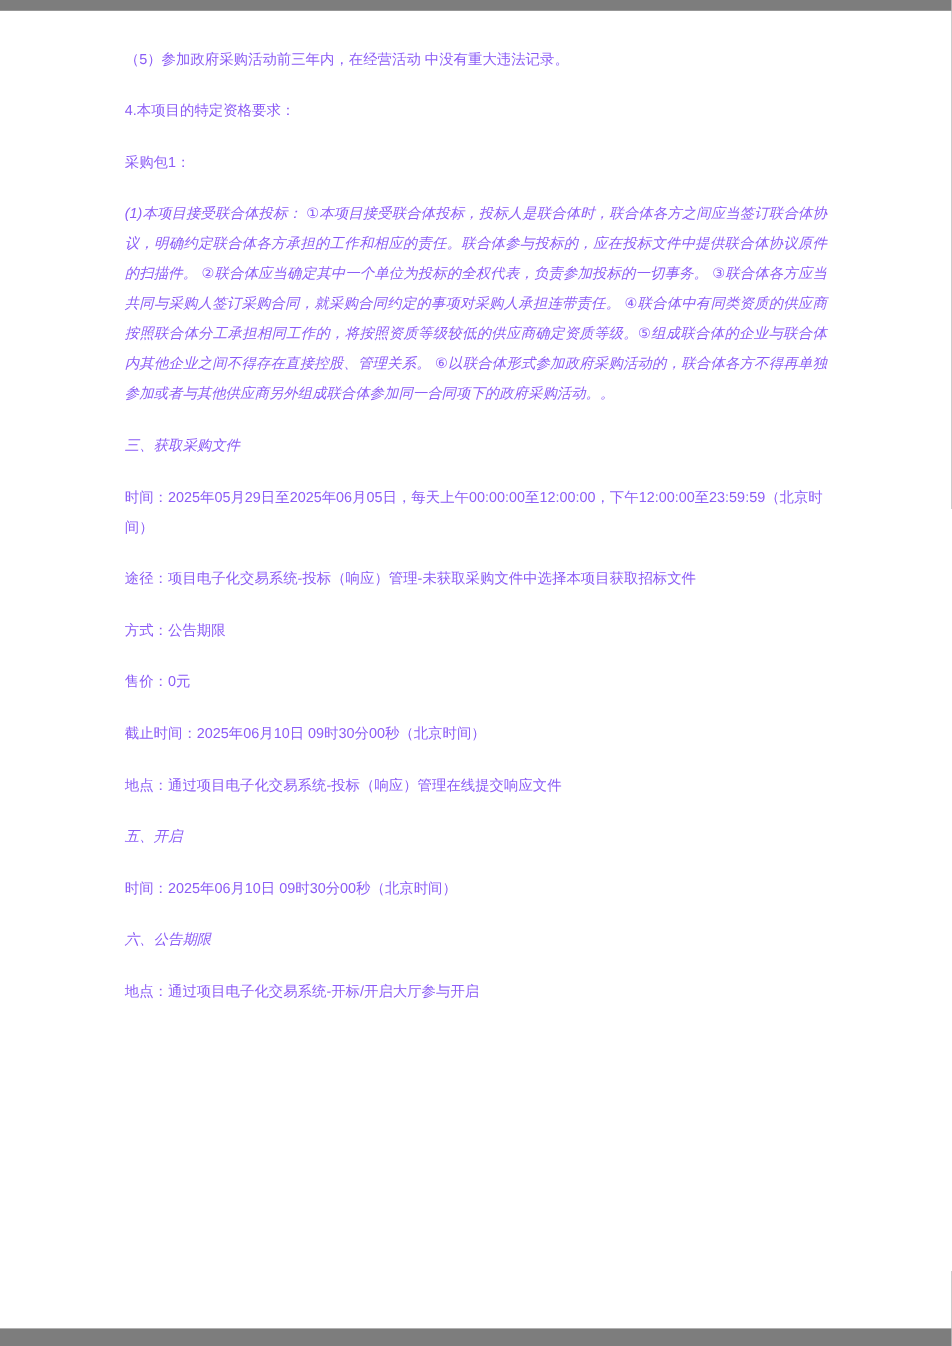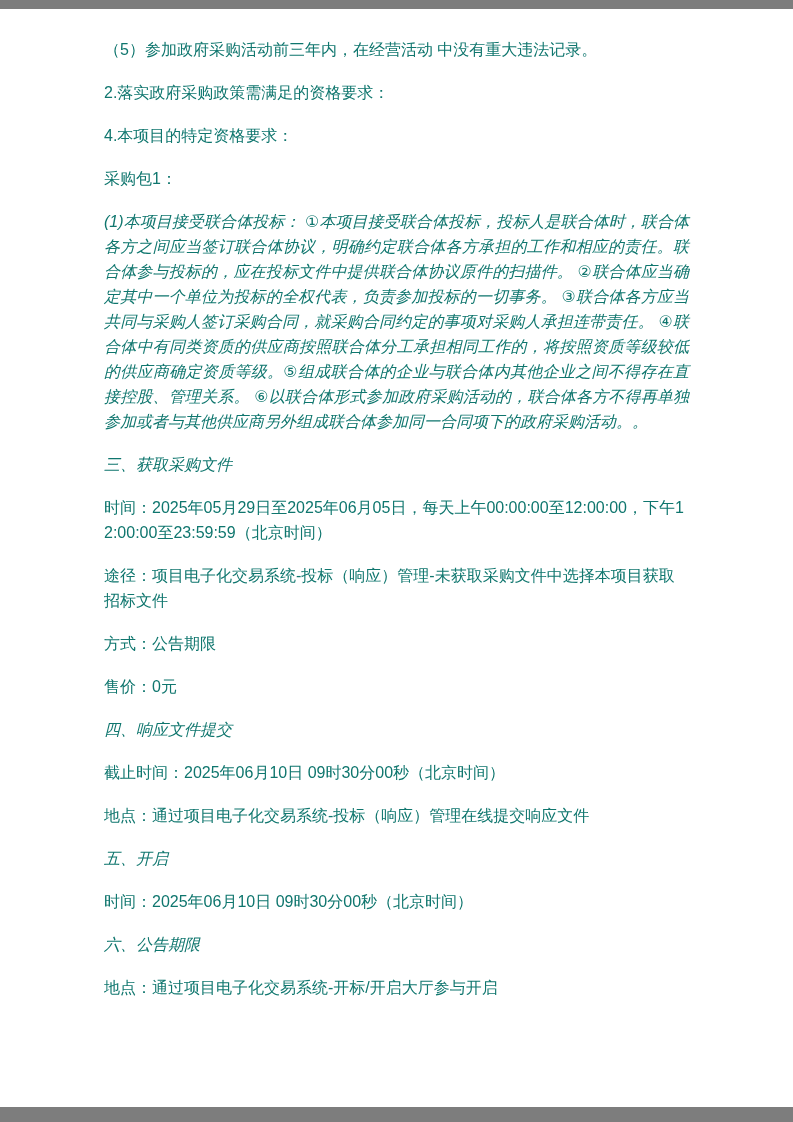--- a/index.html
+++ b/index.html
@@ -22,22 +22,22 @@
     position: absolute;
     left: 0;
     right: 0;
     top: 9px;
     bottom: 15px;
     background: #ffffff;
     overflow: hidden;
   }
   .doc-body {
     padding: 28px 104px 0 104px;
-    color: #0f766e;
-    font-size: 16px;
+    color: #8b5cf6;
+    font-size: 12px;
     line-height: 25px;
   }
   .para {
     margin: 0 0 18px 0;
     font-weight: 400;
     text-align: left;
     word-break: break-all;
   }
   .para.justify {
     text-align: justify;
@@ -49,30 +49,28 @@
     font-style: italic;
   }
 </style>
 </head>
 <body>
 
 <div class="viewport">
   <div class="page">
     <div class="doc-body" id="doc-body">
         <p class="para">（5）参加政府采购活动前三年内，在经营活动 中没有重大违法记录。</p>
-        <p class="para">2.落实政府采购政策需满足的资格要求：</p>
         <p class="para">4.本项目的特定资格要求：</p>
         <p class="para">采购包1：</p>
         <p class="para justify">(1)本项目接受联合体投标： ①本项目接受联合体投标，投标人是联合体时，联合体各方之间应当签订联合体协议，明确约定联合体各方承担的工作和相应的责任。联合体参与投标的，应在投标文件中提供联合体协议原件的扫描件。 ②联合体应当确定其中一个单位为投标的全权代表，负责参加投标的一切事务。 ③联合体各方应当共同与采购人签订采购合同，就采购合同约定的事项对采购人承担连带责任。 ④联合体中有同类资质的供应商按照联合体分工承担相同工作的，将按照资质等级较低的供应商确定资质等级。⑤组成联合体的企业与联合体内其他企业之间不得存在直接控股、管理关系。 ⑥以联合体形式参加政府采购活动的，联合体各方不得再单独参加或者与其他供应商另外组成联合体参加同一合同项下的政府采购活动。。</p>
         <p class="para heading">三、获取采购文件</p>
         <p class="para">时间：2025年05月29日至2025年06月05日，每天上午00:00:00至12:00:00，下午12:00:00至23:59:59（北京时间）</p>
         <p class="para">途径：项目电子化交易系统-投标（响应）管理-未获取采购文件中选择本项目获取招标文件</p>
         <p class="para">方式：公告期限</p>
         <p class="para">售价：0元</p>
-        <p class="para heading">四、响应文件提交</p>
         <p class="para">截止时间：2025年06月10日 09时30分00秒（北京时间）</p>
         <p class="para">地点：通过项目电子化交易系统-投标（响应）管理在线提交响应文件</p>
         <p class="para heading">五、开启</p>
         <p class="para">时间：2025年06月10日 09时30分00秒（北京时间）</p>
         <p class="para heading">六、公告期限</p>
         <p class="para">地点：通过项目电子化交易系统-开标/开启大厅参与开启</p>
       </div>
   </div>
 </div>
 

